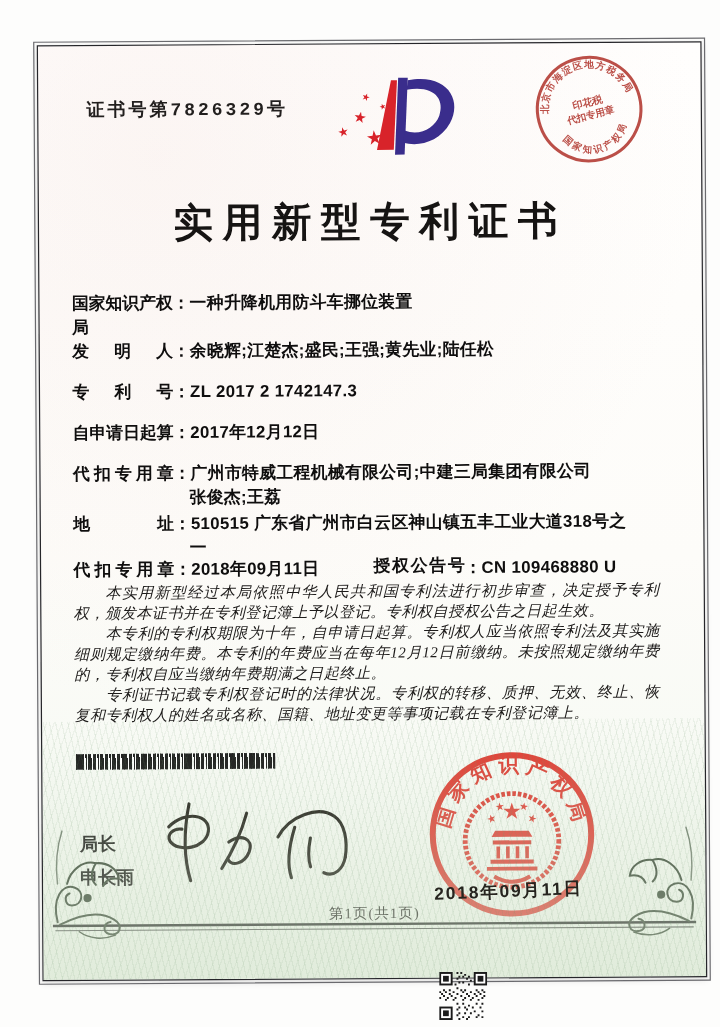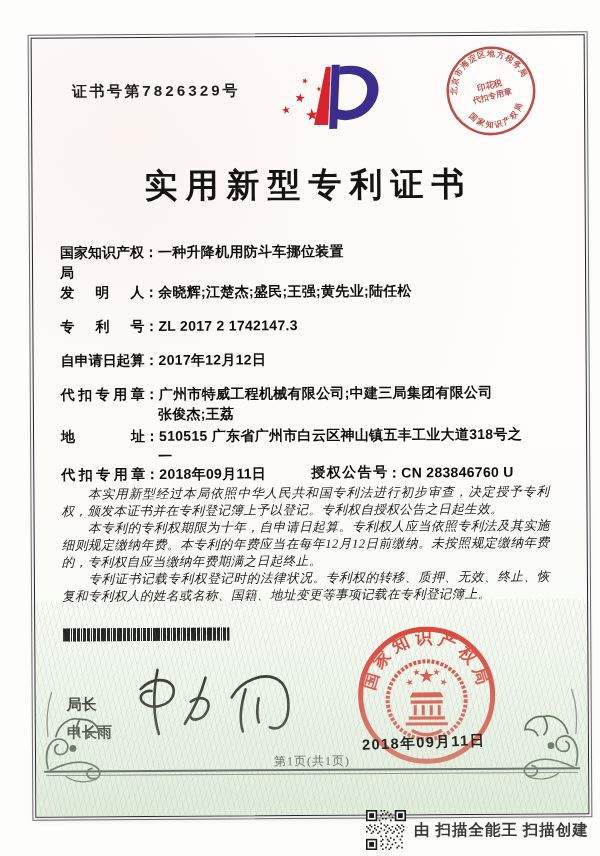--- a/index.html
+++ b/index.html
@@ -148,21 +148,21 @@
   <div class="row r5">
     <div><span class="lbl">代扣专用章</span><span class="colon">：</span><span class="val">广州市特威工程机械有限公司;中建三局集团有限公司</span></div>
     <div class="val2">张俊杰;王荔</div>
   </div>
   <div class="row r6">
     <div><span class="lbl">地址</span><span class="colon">：</span><span class="val">510515 广东省广州市白云区神山镇五丰工业大道318号之</span></div>
     <div class="val2">一</div>
   </div>
   <div class="row r7">
     <span class="lbl">代扣专用章</span><span class="colon">：</span><span class="val">2018年09月11日</span>
-    <span class="pair2"><span class="lbl">授权公告号</span><span class="colon">：</span><span class="val">CN 283846760 U</span></span>
+    <span class="pair2"><span class="lbl">授权公告号</span><span class="colon">：</span><span class="val">CN 109468880 U</span></span>
   </div>
 
   <div class="body-text">
     <p>本实用新型经过本局依照中华人民共和国专利法进行初步审查，决定授予专利权，颁发本证书并在专利登记簿上予以登记。专利权自授权公告之日起生效。</p>
     <p>本专利的专利权期限为十年，自申请日起算。专利权人应当依照专利法及其实施细则规定缴纳年费。本专利的年费应当在每年12月12日前缴纳。未按照规定缴纳年费的，专利权自应当缴纳年费期满之日起终止。</p>
     <p>专利证书记载专利权登记时的法律状况。专利权的转移、质押、无效、终止、恢复和专利权人的姓名或名称、国籍、地址变更等事项记载在专利登记簿上。</p>
   </div>
 
   <div class="barcode"></div>
 
@@ -246,14 +246,13 @@
         <rect x="2" y="2" width="3" height="3"></rect>
       <rect x="18" y="0" width="7" height="7"></rect>
         <rect x="19" y="1" width="5" height="5" fill="#fff"></rect>
         <rect x="20" y="2" width="3" height="3"></rect>
       <rect x="0" y="18" width="7" height="7"></rect>
         <rect x="1" y="19" width="5" height="5" fill="#fff"></rect>
         <rect x="2" y="20" width="3" height="3"></rect>
       <path d="M9 0h1v1h-1zM11 0h1v1h-1zM13 1h1v1h-1zM10 2h1v1h-1zM12 2h1v1h-1zM15 2h1v1h-1zM9 3h1v1h-1zM14 3h1v1h-1zM16 4h1v1h-1zM10 5h1v1h-1zM12 5h1v1h-1zM8 6h1v1h-1zM15 6h1v1h-1zM9 8h1v1h-1zM2 9h1v1h-1zM5 9h1v1h-1zM11 9h1v1h-1zM13 9h1v1h-1zM19 9h1v1h-1zM22 9h1v1h-1zM0 10h1v1h-1zM3 10h1v1h-1zM7 10h1v1h-1zM12 10h1v1h-1zM16 10h1v1h-1zM20 10h1v1h-1zM23 10h1v1h-1zM1 11h1v1h-1zM5 11h1v1h-1zM9 11h1v1h-1zM14 11h1v1h-1zM18 11h1v1h-1zM21 11h1v1h-1zM2 12h1v1h-1zM6 12h1v1h-1zM11 12h1v1h-1zM15 12h1v1h-1zM19 12h1v1h-1zM23 12h1v1h-1zM0 13h1v1h-1zM4 13h1v1h-1zM8 13h1v1h-1zM13 13h1v1h-1zM17 13h1v1h-1zM22 13h1v1h-1zM3 14h1v1h-1zM7 14h1v1h-1zM12 14h1v1h-1zM16 14h1v1h-1zM20 14h1v1h-1zM9 16h1v1h-1zM12 16h1v1h-1zM19 16h1v1h-1zM22 16h1v1h-1zM15 17h1v1h-1zM10 18h1v1h-1zM13 18h1v1h-1zM17 18h1v1h-1zM21 18h1v1h-1zM9 19h1v1h-1zM14 19h1v1h-1zM18 20h1v1h-1zM22 20h1v1h-1zM10 21h1v1h-1zM13 21h1v1h-1zM16 21h1v1h-1zM9 22h1v1h-1zM20 22h1v1h-1zM12 23h1v1h-1zM15 23h1v1h-1zM19 23h1v1h-1zM22 23h1v1h-1zM10 24h1v1h-1zM14 24h1v1h-1z"></path>
     </g>
   </svg>
-  <span class="creator-text">由 扫描全能王 扫描创建</span>
 </div>
 
 </body></html>

